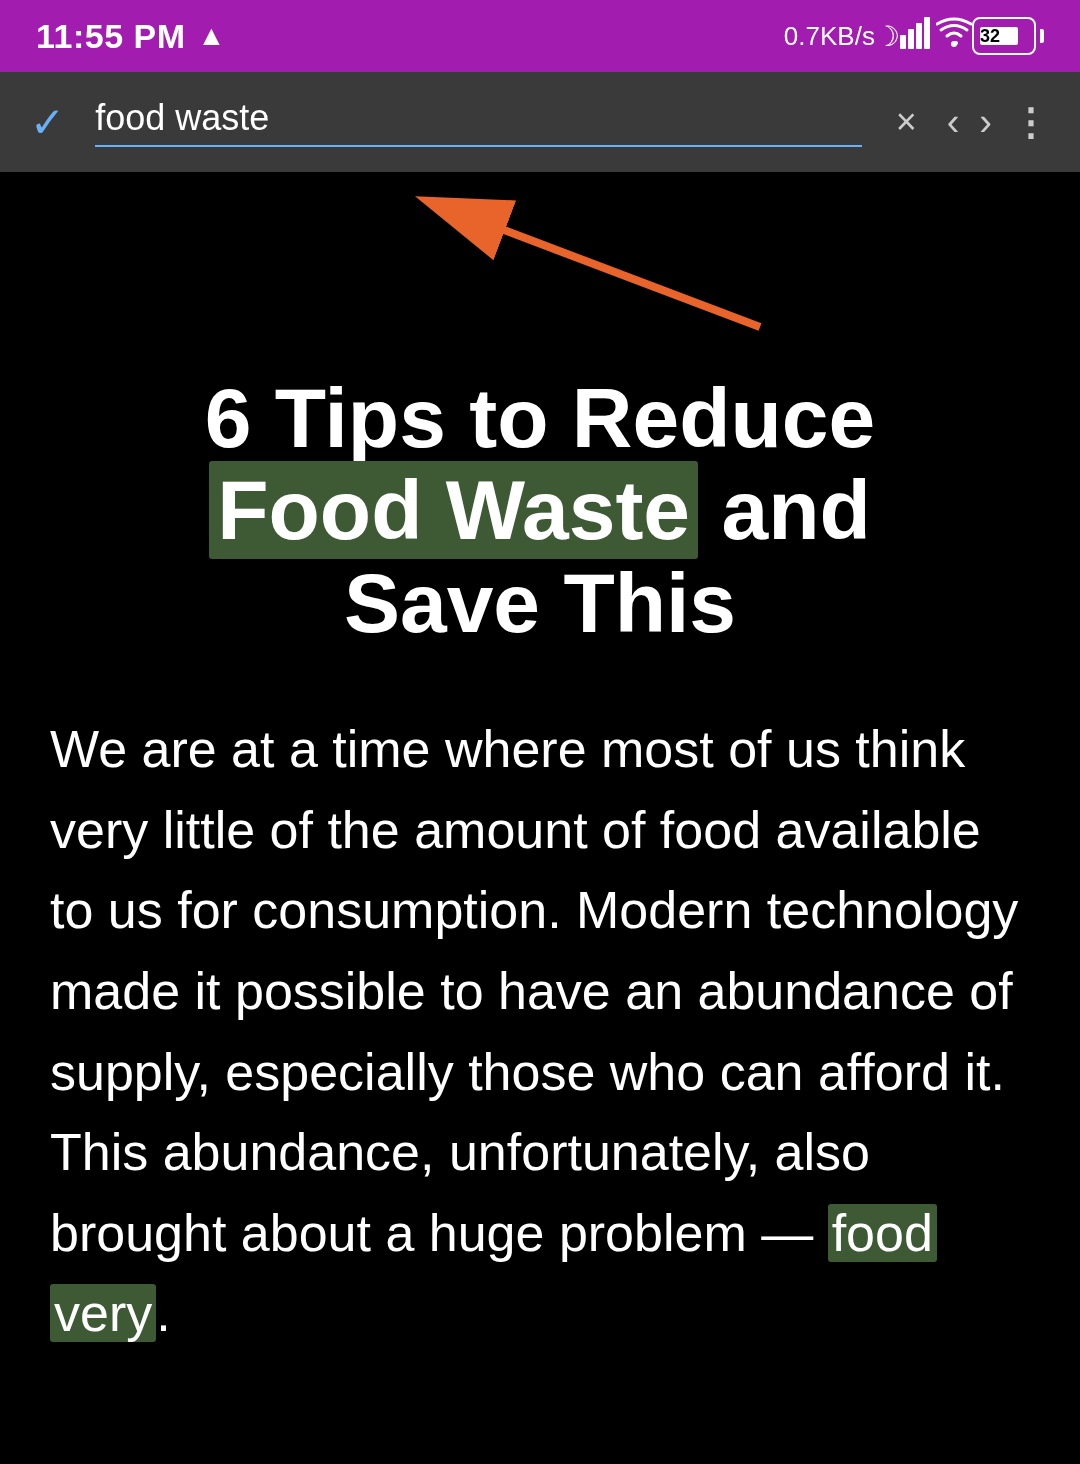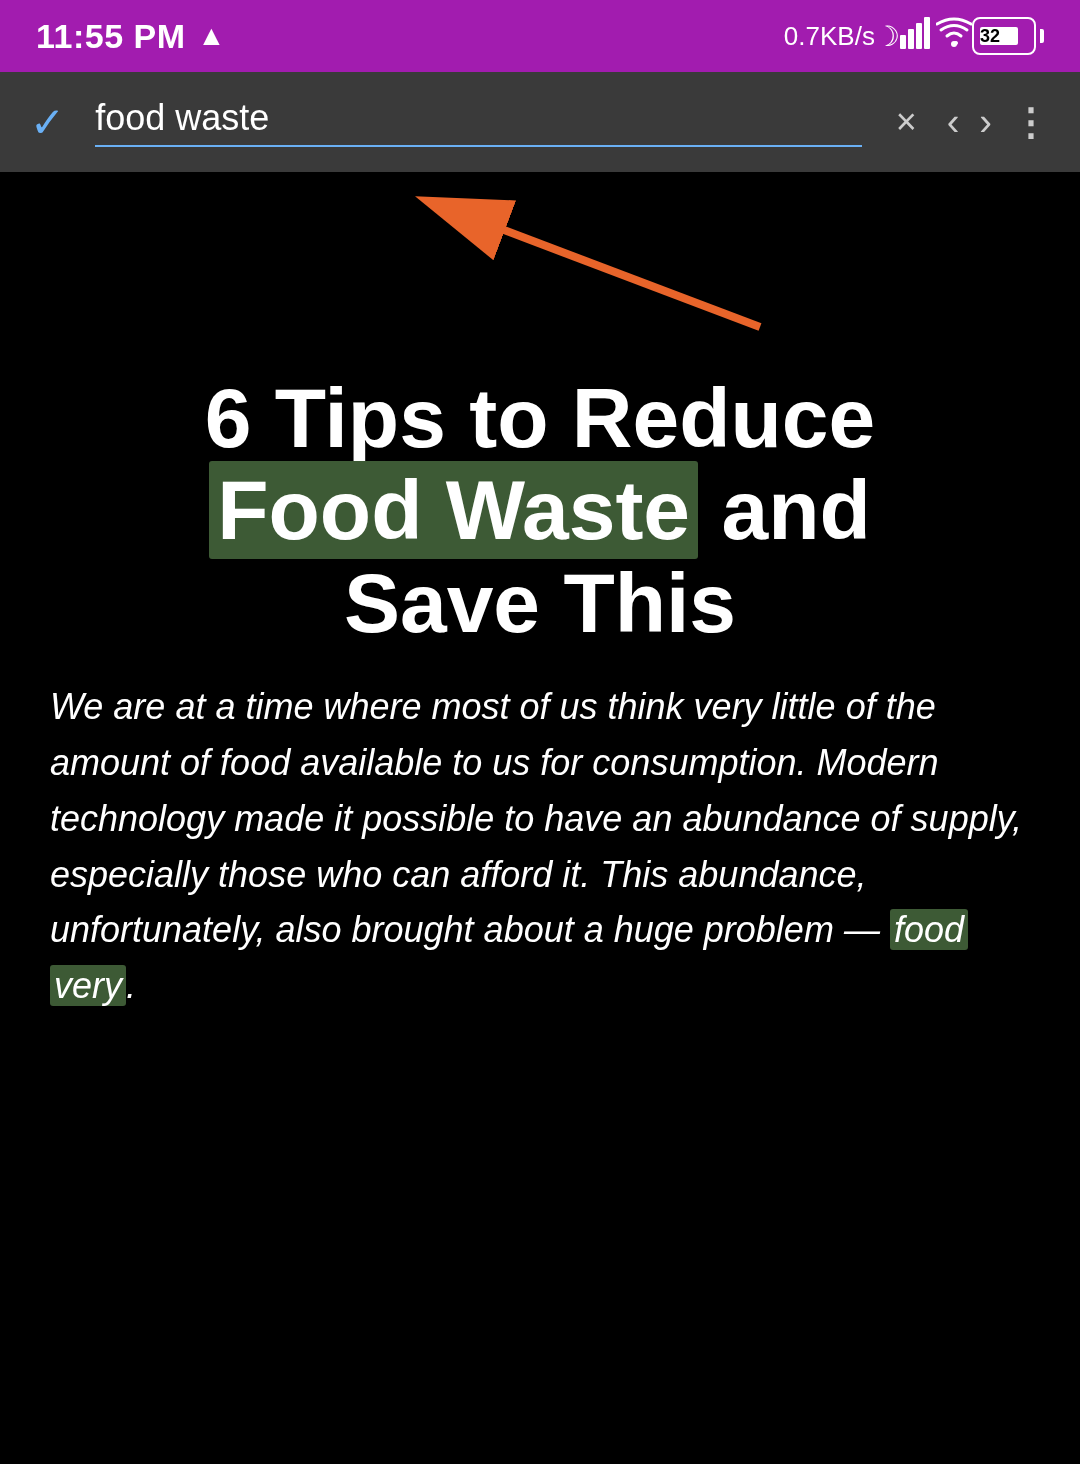--- a/index.html
+++ b/index.html
@@ -146,35 +146,34 @@
       background: #000;
       padding: 40px 50px 60px 50px;
     }
 
     .article-title {
       color: #fff;
       font-size: 84px;
       font-weight: 900;
       line-height: 1.1;
       text-align: center;
-      margin-bottom: 30px;
+      margin-bottom: 60px;
     }
 
     .highlight-text {
       background-color: #3d5a35;
       padding: 2px 8px;
       border-radius: 3px;
     }
 
     .article-body {
       color: #fff;
-      font-size: 36px;
+      font-size: 52px;
       line-height: 1.55;
       font-weight: 400;
-      font-style: italic;
     }
 
     .highlight-inline {
       background-color: #3d5a35;
       padding: 0 4px;
       border-radius: 3px;
     }
   </style>
 </head>
 <body>

